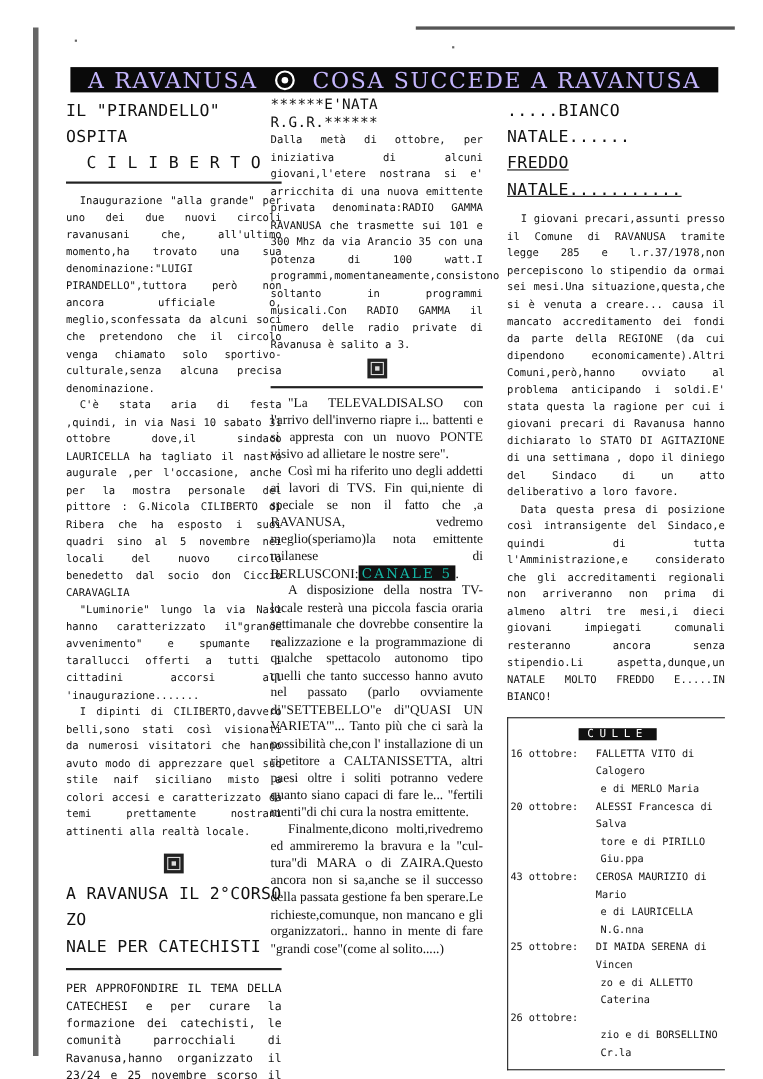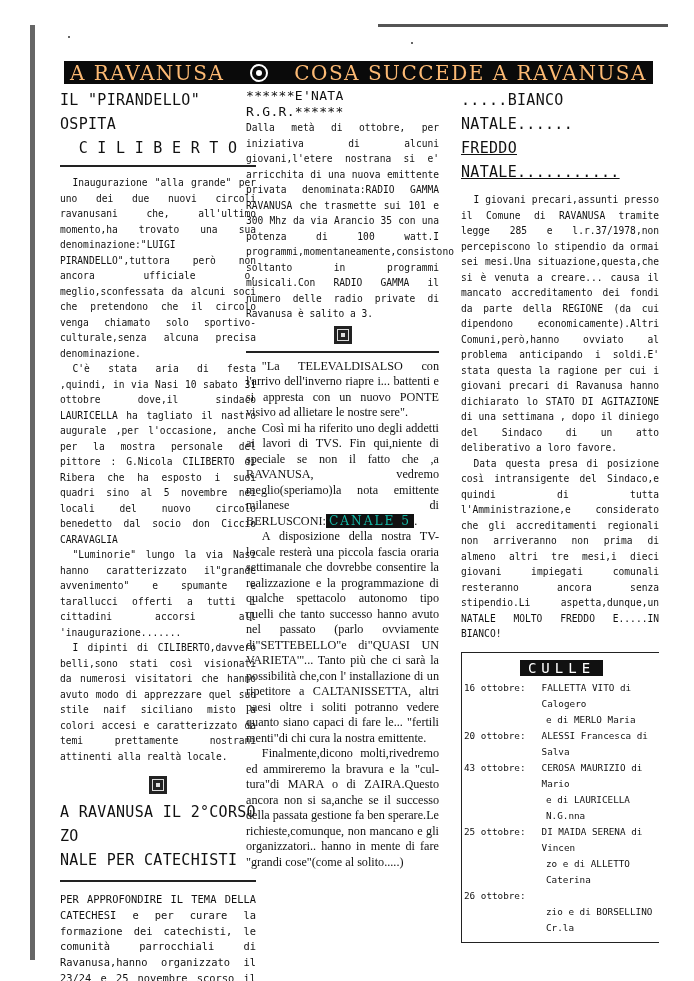--- a/index.html
+++ b/index.html
@@ -1,41 +1,41 @@
 <!DOCTYPE html>
 <html><head>
 <meta charset="utf-8">
 <style>
   html,body{margin:0;padding:0;background:#fff;}
   body{width:694px;height:981px;position:relative;overflow:hidden;font-family:"DejaVu Sans Mono",monospace;color:#111;}
   .binding-bar{position:absolute;left:30px;top:25px;width:5px;height:935px;background:#666;}
   .top-rule{position:absolute;left:378px;top:24px;width:290px;height:3px;background:#555;}
   .dot{position:absolute;width:2px;height:2px;background:#666;}
-  .masthead{position:absolute;left:64px;top:61px;width:589px;height:23px;background:#0a0a0a;color:#fdba74;display:flex;align-items:center;justify-content:space-between;padding:0 6px;box-sizing:border-box;font-family:"DejaVu Serif",serif;font-size:20px;letter-spacing:1.5px;white-space:nowrap;}
+  .masthead{position:absolute;left:64px;top:61px;width:589px;height:23px;background:#0a0a0a;color:#c4b5fd;display:flex;align-items:center;justify-content:space-between;padding:0 16px;box-sizing:border-box;font-family:"DejaVu Serif",serif;font-size:20px;letter-spacing:1.5px;white-space:nowrap;}
   .masthead .target{display:inline-block;width:14px;height:14px;border:2px solid #fff;border-radius:50%;position:relative;margin:0 6px;}
   .masthead .target::after{content:"";position:absolute;left:4px;top:4px;width:6px;height:6px;background:#fff;border-radius:50%;}
   .col{position:absolute;top:88px;font-size:9.6px;line-height:15.5px;}
   .col1{left:60px;width:196px;}
   .col2{left:246px;width:193px;}
   .col3{left:461px;width:198px;}
   .headline{font-family:"DejaVu Sans Mono",monospace;font-size:15px;line-height:24px;letter-spacing:0.3px;}
   .centered{text-align:center;}
   .rule{border-top:2px solid #222;margin:5px 0 8px 0;}
   p{margin:0;text-align:justify;}
   .indent{text-indent:1.3em;}
   .serif{font-family:"Liberation Serif","DejaVu Serif",serif;font-size:12.2px;line-height:15.5px;font-weight:bold;}
   .serif p{font-weight:normal;}
   .mono2{font-size:10.4px;line-height:15.8px;}
   .icon-box{width:18px;height:18px;margin:4px auto 6px;background:#222;position:relative;}
   .icon-box::before{content:"";position:absolute;left:3px;top:3px;width:10px;height:10px;border:1px solid #ddd;}
   .icon-box::after{content:"";position:absolute;left:7px;top:7px;width:4px;height:4px;background:#ddd;}
   .inv{background:#111;color:#14b8a6;padding:0 3px;letter-spacing:2px;font-family:"DejaVu Serif",serif;}
   .boxed{border:1.5px solid #222;border-right:none;margin-top:10px;padding:4px 0 6px 2px;font-size:9.3px;line-height:16px;}
   .section-label{text-align:center;margin:3px 0 2px;}
-  .section-label span{background:#111;color:#fff;padding:0 8px;letter-spacing:5px;font-size:14px;}
+  .section-label span{background:#111;color:#fff;padding:0 8px;letter-spacing:5px;font-size:10px;}
   .entry{display:flex;gap:16px;}
   .entry .d{white-space:nowrap;}
   .entry .t{}
   .cont{padding-left:82px;}
 </style>
 </head>
 <body>
 
 <div class="binding-bar"></div>
 <div class="top-rule"></div>
@@ -100,20 +100,21 @@
     <div id="culle-list">
         <div class="entry">
           <span class="d">16 ottobre:</span>
           <span class="t">FALLETTA VITO di Calogero</span>
         </div>
         <div class="cont">e di MERLO Maria</div>
         <div class="entry">
           <span class="d">20 ottobre:</span>
           <span class="t">ALESSI Francesca di Salva</span>
         </div>
+        <div class="cont">tore e di PIRILLO Giu.ppa</div>
         <div class="entry">
           <span class="d">43 ottobre:</span>
           <span class="t">CEROSA MAURIZIO di  Mario</span>
         </div>
         <div class="cont">e di LAURICELLA N.G.nna</div>
         <div class="entry">
           <span class="d">25 ottobre:</span>
           <span class="t">DI MAIDA SERENA di Vincen</span>
         </div>
         <div class="cont">zo e di ALLETTO Caterina</div>

